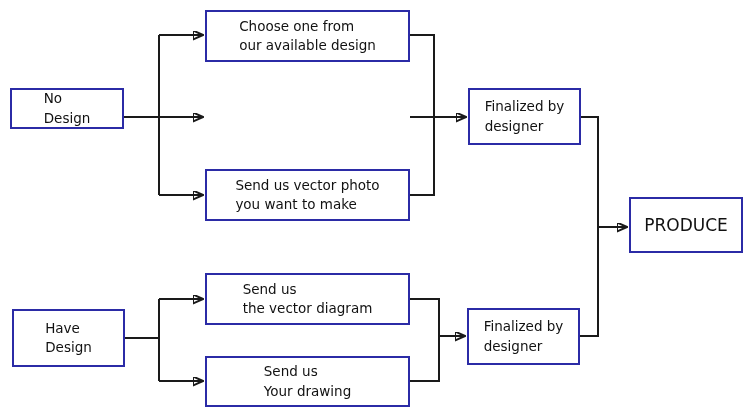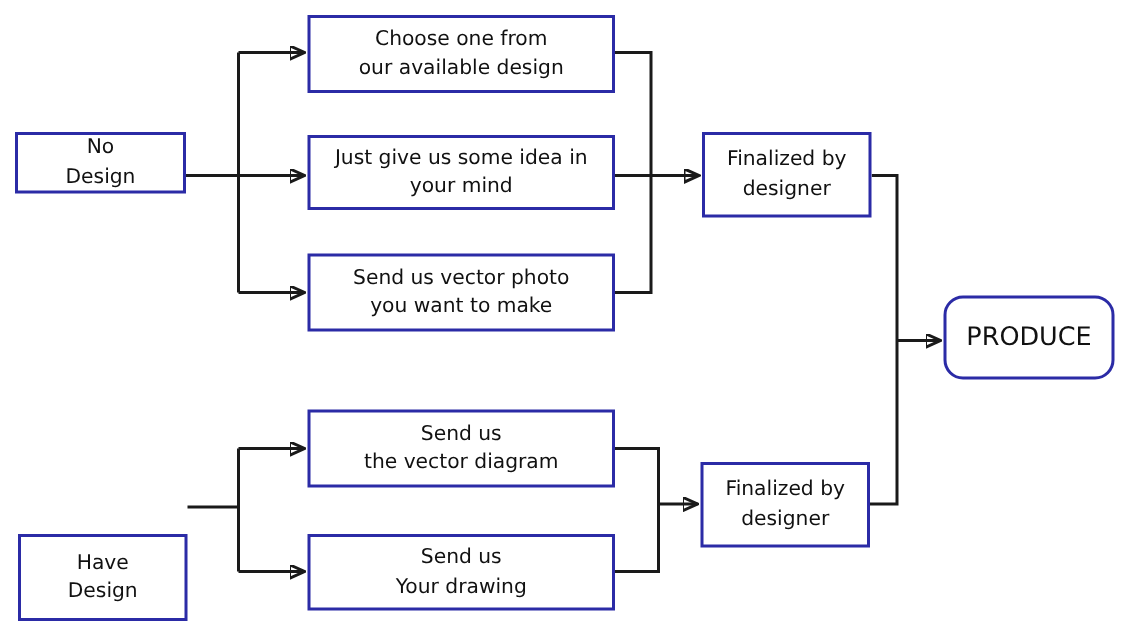--- a/index.html
+++ b/index.html
@@ -31,32 +31,31 @@
     stroke-width: 2;
   }
   .node {
     position: absolute;
     background: var(--background);
     border: 2px solid var(--box-border);
     color: var(--text);
     display: flex;
     align-items: center;
     justify-content: center;
-    text-align: center;
     font-size: 13.5px;
     line-height: 1.42;
   }
   .node .label { white-space: pre-line; }
   #n-no-design        { left: 10px;  top: 88px;  width: 114px; height: 41px; }
   #n-choose-design    { left: 205px; top: 10px;  width: 205px; height: 52px; }
   #n-give-idea        { left: 205px; top: 90px;  width: 205px; height: 50px; }
   #n-sample-photo     { left: 205px; top: 169px; width: 205px; height: 52px; }
   #n-finalized-top    { left: 468px; top: 88px;  width: 113px; height: 57px; }
-  #n-produce          { left: 629px; top: 197px; width: 114px; height: 56px; font-size: 17px; border-radius: 13px; }
-  #n-have-design      { left: 12px;  top: 309px; width: 113px; height: 58px; margin-top: 47px; }
+  #n-produce          { left: 629px; top: 197px; width: 114px; height: 56px; font-size: 17px; }
+  #n-have-design      { left: 12px;  top: 309px; width: 113px; height: 58px; }
   #n-vector-diagram   { left: 205px; top: 273px; width: 205px; height: 52px; }
   #n-your-drawing     { left: 205px; top: 356px; width: 205px; height: 51px; }
   #n-finalized-bottom { left: 467px; top: 308px; width: 113px; height: 57px; }
 </style>
 </head>
 <body>
 
 <div class="canvas">
 
   <svg class="connectors" viewBox="0 0 750 419" xmlns="http://www.w3.org/2000/svg" aria-hidden="true">
@@ -89,24 +88,20 @@
   <div class="node" id="n-no-design">
     <span class="label">No
 Design</span>
   </div>
 
   <div class="node" id="n-choose-design">
     <span class="label">Choose one from
 our available design</span>
   </div>
 
-  <div class="node" id="n-give-idea">
-    <span class="label">Just give us some idea in
-your mind</span>
-  </div>
 
   <div class="node" id="n-sample-photo">
     <span class="label">Send us vector photo
 you want to make</span>
   </div>
 
   <div class="node" id="n-finalized-top">
     <span class="label">Finalized by
 designer</span>
   </div>

